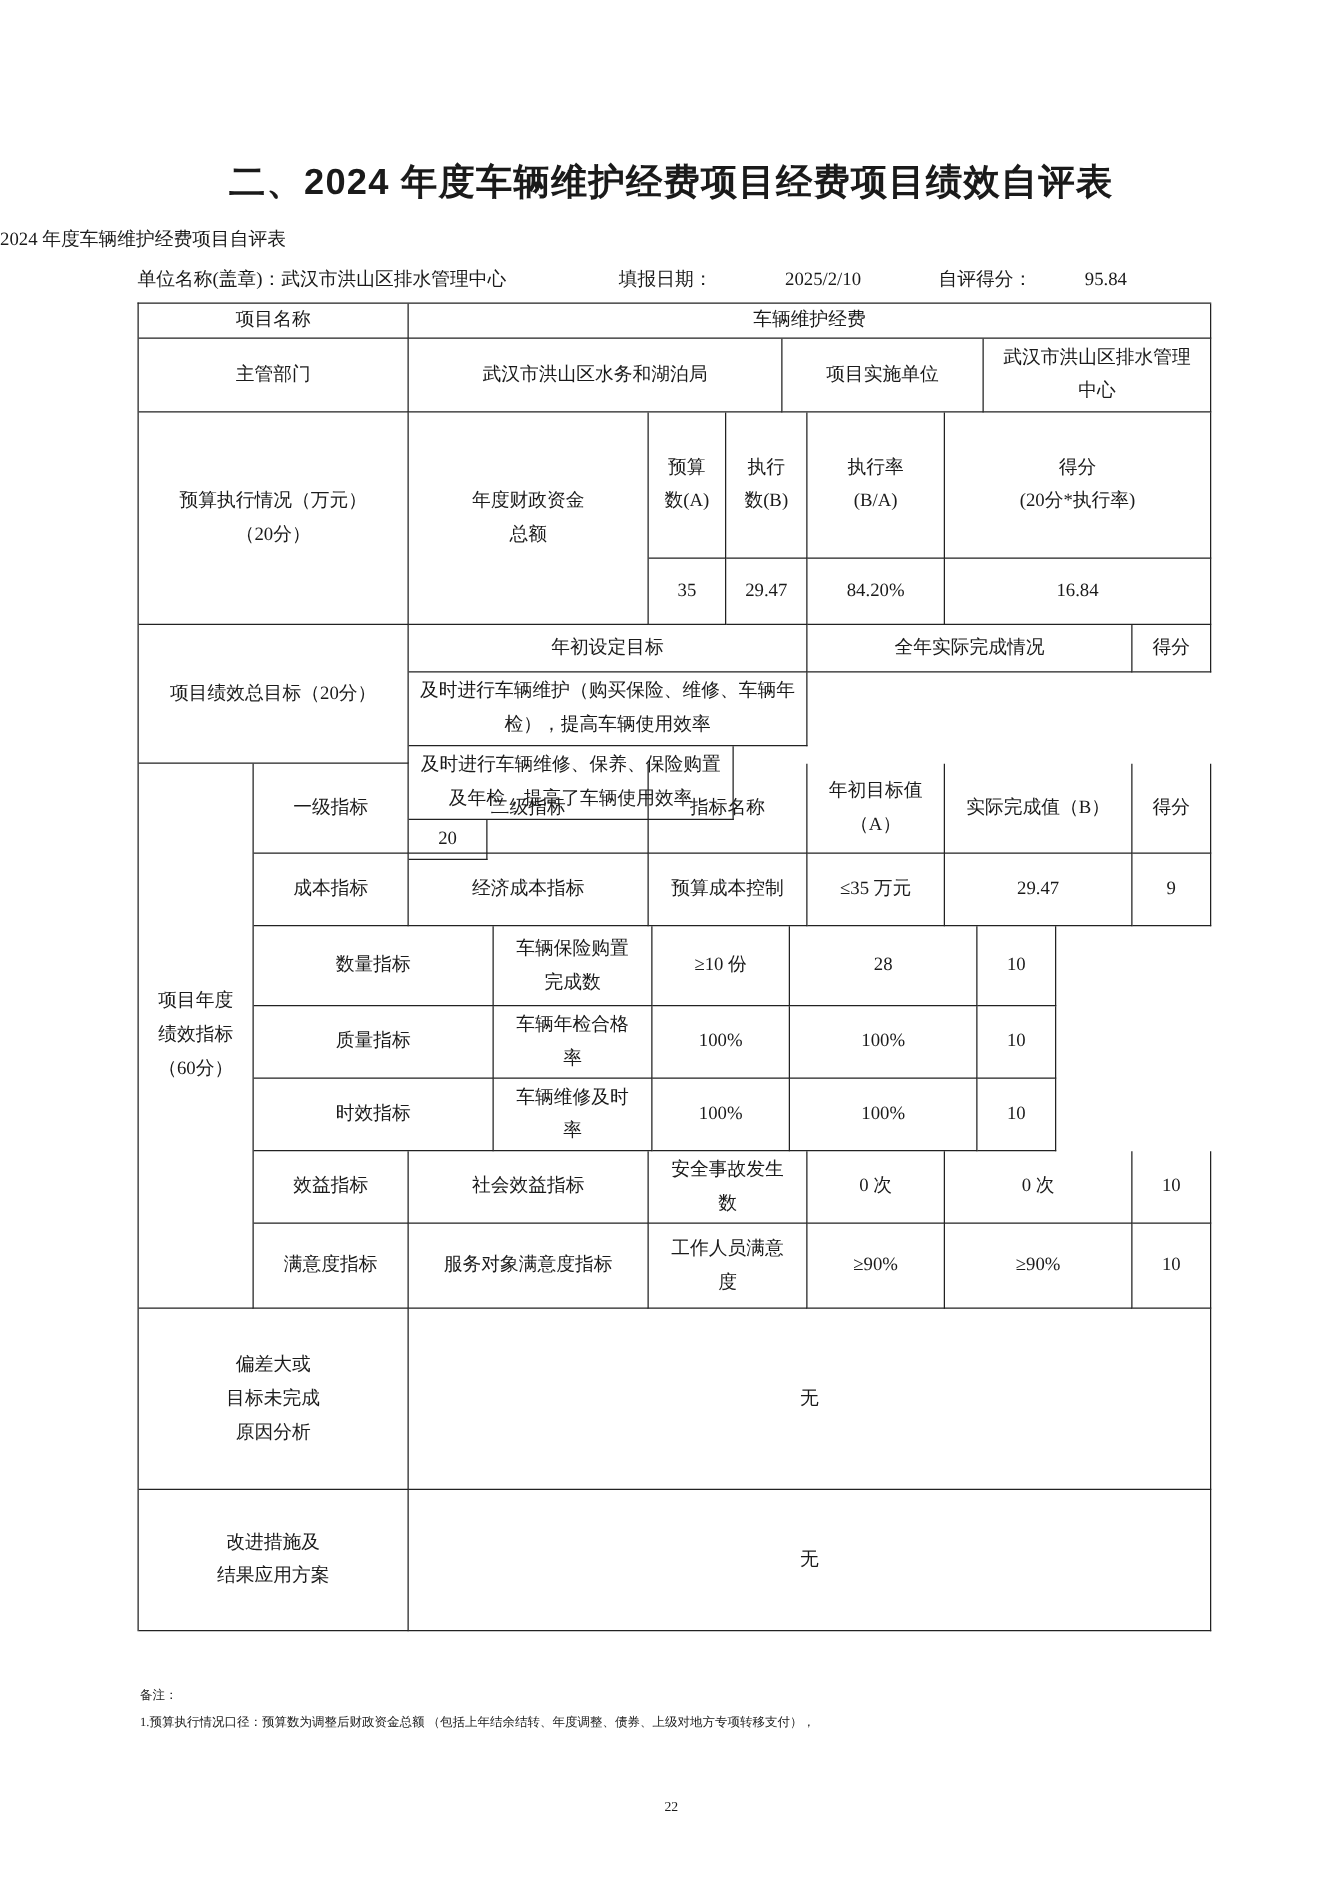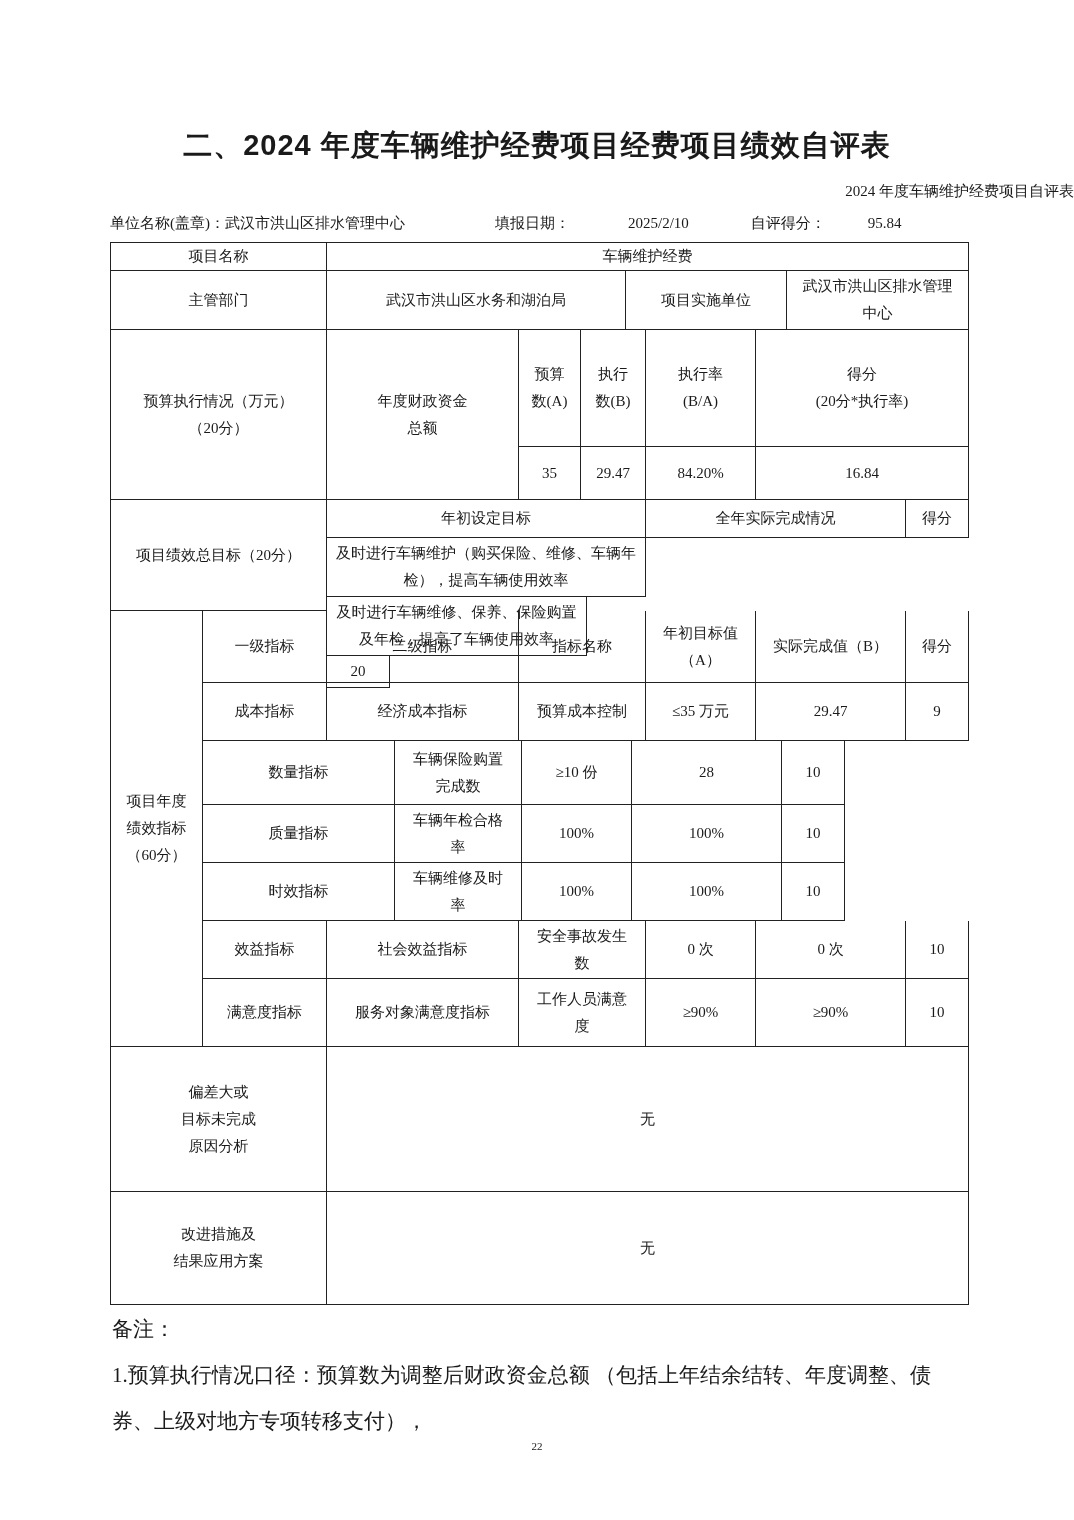--- a/index.html
+++ b/index.html
@@ -20,21 +20,21 @@
     font-family:"Liberation Sans","DejaVu Sans",sans-serif;
     font-size:29px;
     font-weight:bold;
     letter-spacing:1px;
     margin:0;
   }
   .doc-subtitle{
     position:absolute;
     left:0; top:182px;
     width:1074px;
-    text-align:right;
+    text-align:left;
     font-size:15px;
   }
   .info-row{
     position:absolute;
     left:110px; top:214px;
     width:858px;
     font-size:15px;
     display:flex;
     align-items:baseline;
   }
@@ -73,23 +73,23 @@
   .w62b{width:63px;}  .w92{width:92px;}  .w124{width:124px;} .w127{width:127px;}
   .w150{width:150px;}
   
   .h28{height:28px;} .h59{height:59px;} .h170{height:170px;} .h117{height:117px;}
   .h53{height:53px;} .h38{height:38px;} .h73{height:73px;flex-direction:column;}  .h111{height:111px;}
   .h436{height:436px;} .h72{height:72px;} .h58{height:58px;} .h64{height:64px;}
   .h68{height:68px;} .h180{height:180px;} .h145{height:145px;} .h113{height:113px;}
 
   .notes{
     position:absolute;
-    left:112px; top:1306px;
+    left:112px; top:1346px;
     width:860px;
-    font-size:21px;
+    font-size:10px;
     line-height:2.2;
   }
   .page-num{
     position:absolute;
     left:0; top:1440px;
     width:1074px;
     text-align:center;
     font-size:11px;
   }
 </style>

